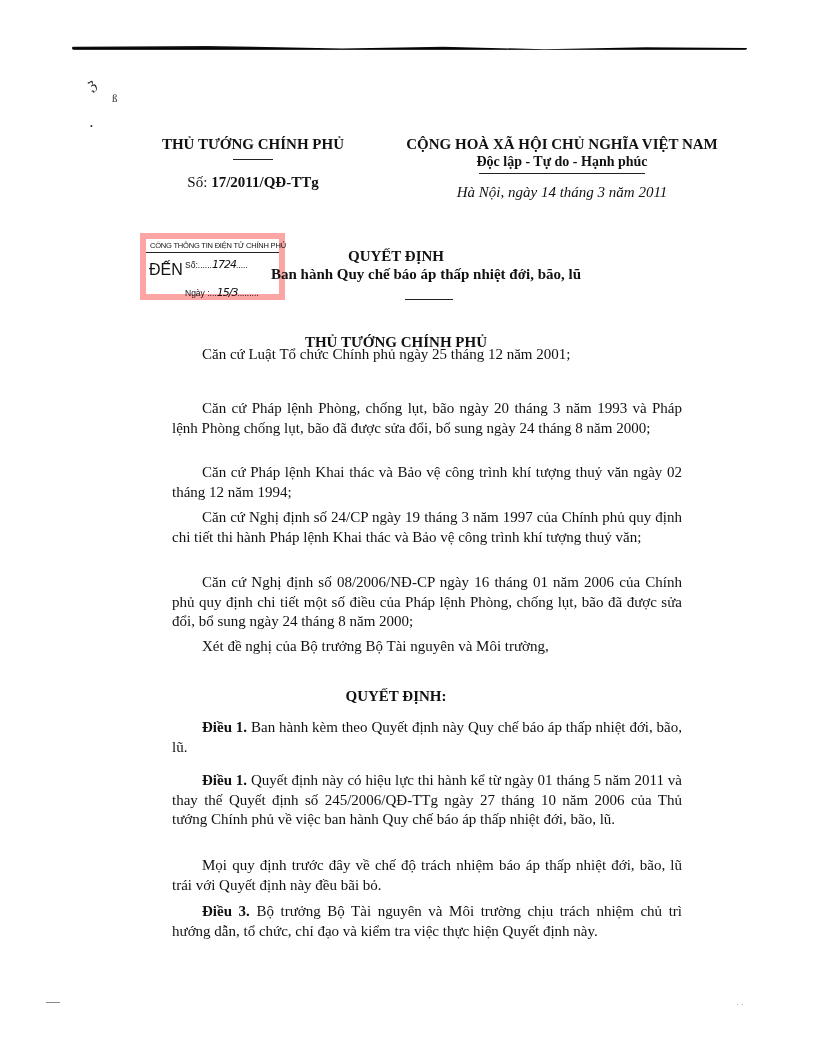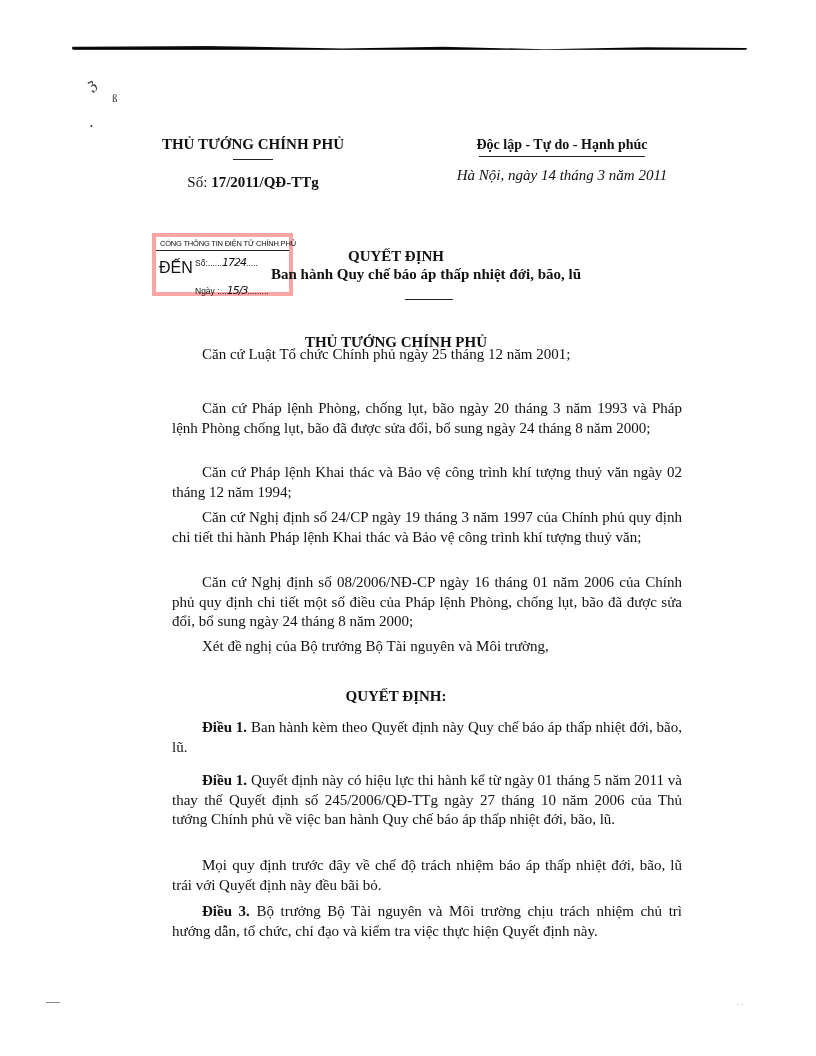--- a/index.html
+++ b/index.html
@@ -20,22 +20,22 @@
     .left-header { position: absolute; left: 158px; top: 136px; width: 190px; text-align: center; }
     .left-header .agency { font-weight: bold; font-size: 15px; }
     .left-header .rule { width: 40px; height: 1px; background: #222; margin: 6px auto 14px; }
     .left-header .number { font-size: 15px; }
     .right-header { position: absolute; left: 372px; top: 136px; width: 380px; text-align: center; }
     .right-header .nation { font-weight: bold; font-size: 15px; white-space: nowrap; }
     .right-header .motto { font-weight: bold; font-size: 14px; margin-top: 1px; }
     .right-header .rule { width: 166px; height: 1px; background: #222; margin: 3px auto 10px; }
     .right-header .date { font-style: italic; font-size: 15px; }
     .stamp {
-      position: absolute; left: 152px; top: 233px; width: 133px; height: 55px;
-      border: 4px solid #fca5a5; font-family: "Liberation Sans", sans-serif;
+      position: absolute; left: 140px; top: 233px; width: 133px; height: 55px;
+      border: 6px solid #fca5a5; font-family: "Liberation Sans", sans-serif;
     }
     .stamp .stamp-title {
       font-size: 7.5px; border-bottom: 1px solid #222; padding: 2px 4px; letter-spacing: -0.2px; white-space: nowrap;
     }
     .stamp .den { position: absolute; left: 3px; top: 22px; font-size: 16px; }
     .stamp .field { position: absolute; left: 39px; font-size: 8.5px; white-space: nowrap; }
     .stamp .f1 { top: 19px; }
     .stamp .f2 { top: 35px; margin-top: 12px; }
     .stamp .hand { font-family: "DejaVu Sans", sans-serif; font-size: 11px; font-style: italic; letter-spacing: -1px; }
     .title { position: absolute; left: 0; width: 792px; text-align: center; font-weight: bold; }
@@ -70,20 +70,21 @@
 <div class="scribble s2">ß</div>
 <div class="scribble s3">•</div>
 
 <div class="left-header">
   <div class="agency">THỦ TƯỚNG CHÍNH PHỦ</div>
   <div class="rule"></div>
   <div class="number"><span>Số: </span><b>17/2011/QĐ-TTg</b></div>
 </div>
 
 <div class="right-header">
+  <div class="nation">CỘNG HOÀ XÃ HỘI CHỦ NGHĨA VIỆT NAM</div>
   <div class="motto">Độc lập - Tự do - Hạnh phúc</div>
   <div class="rule"></div>
   <div class="date">Hà Nội, ngày 14 tháng 3 năm 2011</div>
 </div>
 
 <div class="stamp">
   <div class="stamp-title">CỔNG THÔNG TIN ĐIỆN TỬ CHÍNH PHỦ</div>
   <div class="den">ĐẾN</div>
   <div class="field f1"><span>Số:</span>......<span class="hand">1724</span>.....</div>
   <div class="field f2"><span>Ngày :</span>...<span class="hand">15/3</span>.........</div>

